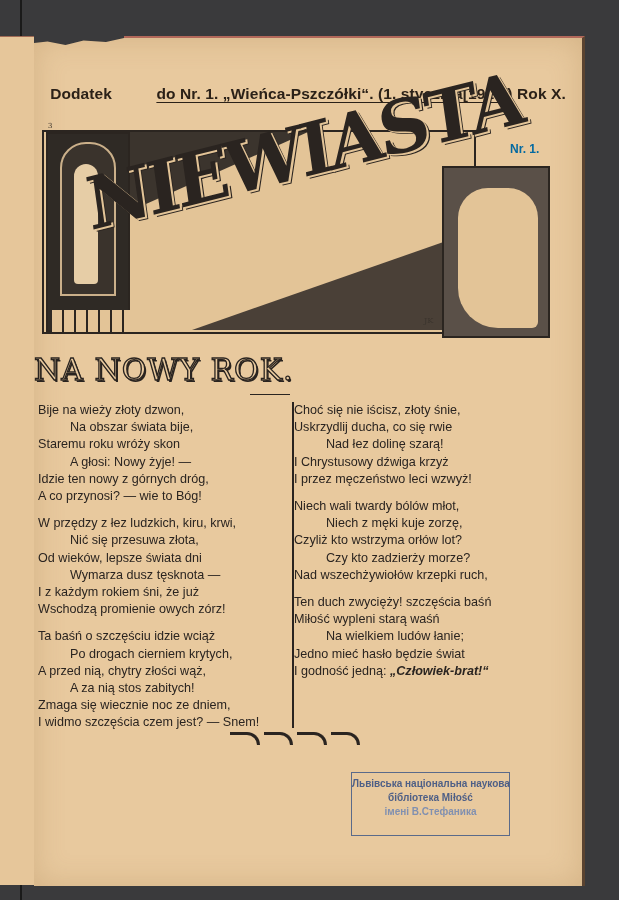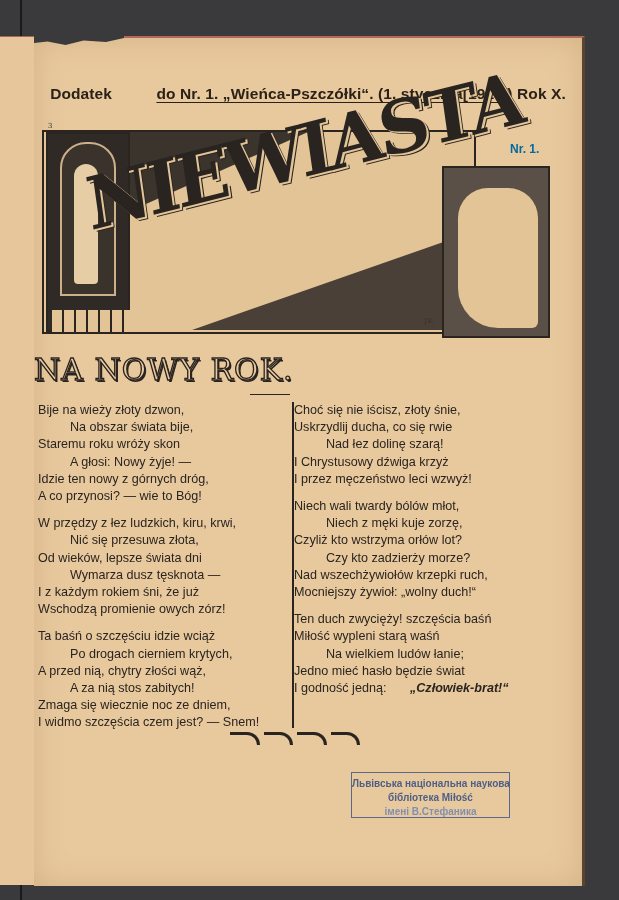--- a/index.html
+++ b/index.html
@@ -110,34 +110,34 @@
   .col {
     position:absolute; top:364px; width:256px;
     font-family:Liberation Sans, sans-serif; font-size:12.6px; line-height:17.2px;
     color:#2a2420;
   }
   .col.left { left:4px; }
   .col.right { left:260px; }
   .stanza { margin-bottom:10px; }
   .line { white-space:nowrap; display:block; }
   .line.indent { padding-left:32px; }
-  .ital { font-style:italic; font-weight:bold;margin-left:20px; }
+  .ital { font-style:italic; font-weight:bold; }
 
   .ornament {
     position:absolute; left:196px; top:694px; width:130px; height:20px;
     display:flex; gap:4px;
   }
   .ornament span {
     display:block; width:28px; height:10px;
     border-top:3px solid #2a2420; border-right:3px solid #2a2420;
     border-radius:0 14px 0 0;
   }
 
   .stamp {
-    position:absolute; left:317px; top:734px; width:159px; height:46px;
+    position:absolute; left:317px; top:734px; width:159px; height:64px;
     border:1.5px solid #5a6a8a;
     font-family:"Liberation Sans", sans-serif; font-weight:bold;
     color:#4e5f86; font-size:10px; line-height:14px; text-align:center;
     padding-top:4px; box-sizing:border-box;
   }
   .stamp div { white-space:nowrap; }
   .stamp .faint { color:#8190b0; }
 </style>
 </head>
 <body>
@@ -207,21 +207,20 @@
         <span class="line indent"><span>Nad łez dolinę szarą!</span></span>
         <span class="line"><span>I Chrystusowy dźwiga krzyż</span></span>
         <span class="line"><span>I przez męczeństwo leci wzwyż!</span></span>
       </div>
       <div class="stanza">
         <span class="line"><span>Niech wali twardy bólów młot,</span></span>
         <span class="line indent"><span>Niech z męki kuje zorzę,</span></span>
         <span class="line"><span>Czyliż kto wstrzyma orłów lot?</span></span>
         <span class="line indent"><span>Czy kto zadzierży morze?</span></span>
         <span class="line"><span>Nad wszechżywiołów krzepki ruch,</span></span>
-        <span class="line"><span>Mocniejszy żywioł: „wolny duch!“</span></span>
       </div>
       <div class="stanza">
         <span class="line"><span>Ten duch zwycięży! szczęścia baśń</span></span>
         <span class="line"><span>Miłość wypleni starą waśń</span></span>
         <span class="line indent"><span>Na wielkiem ludów łanie;</span></span>
         <span class="line"><span>Jedno mieć hasło będzie świat</span></span>
         <span class="line"><span>I godność jedną: </span><span class="ital">„Człowiek-brat!“</span></span>
       </div>
     </div>
 

